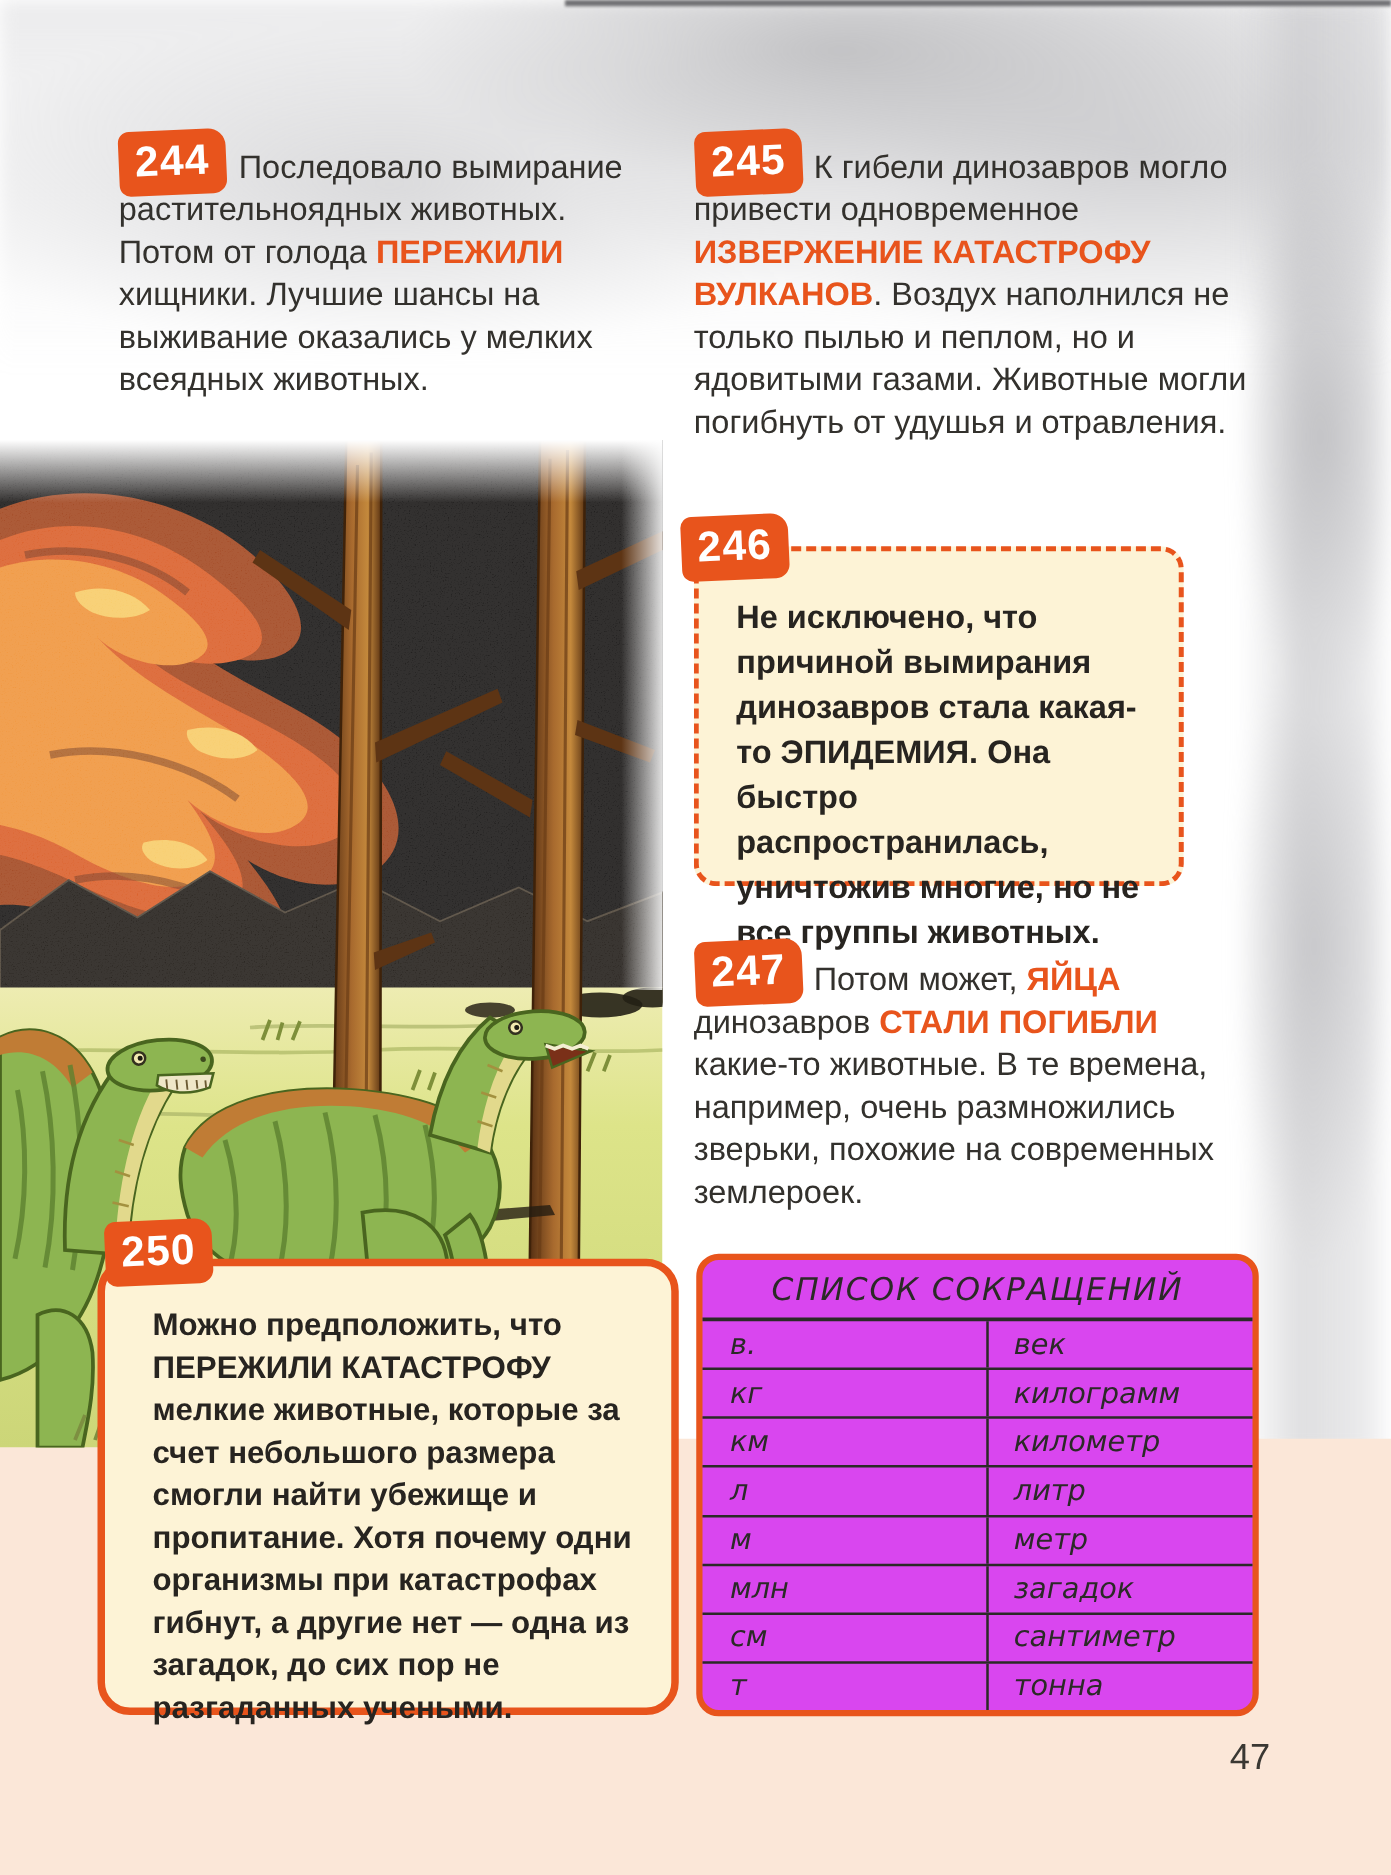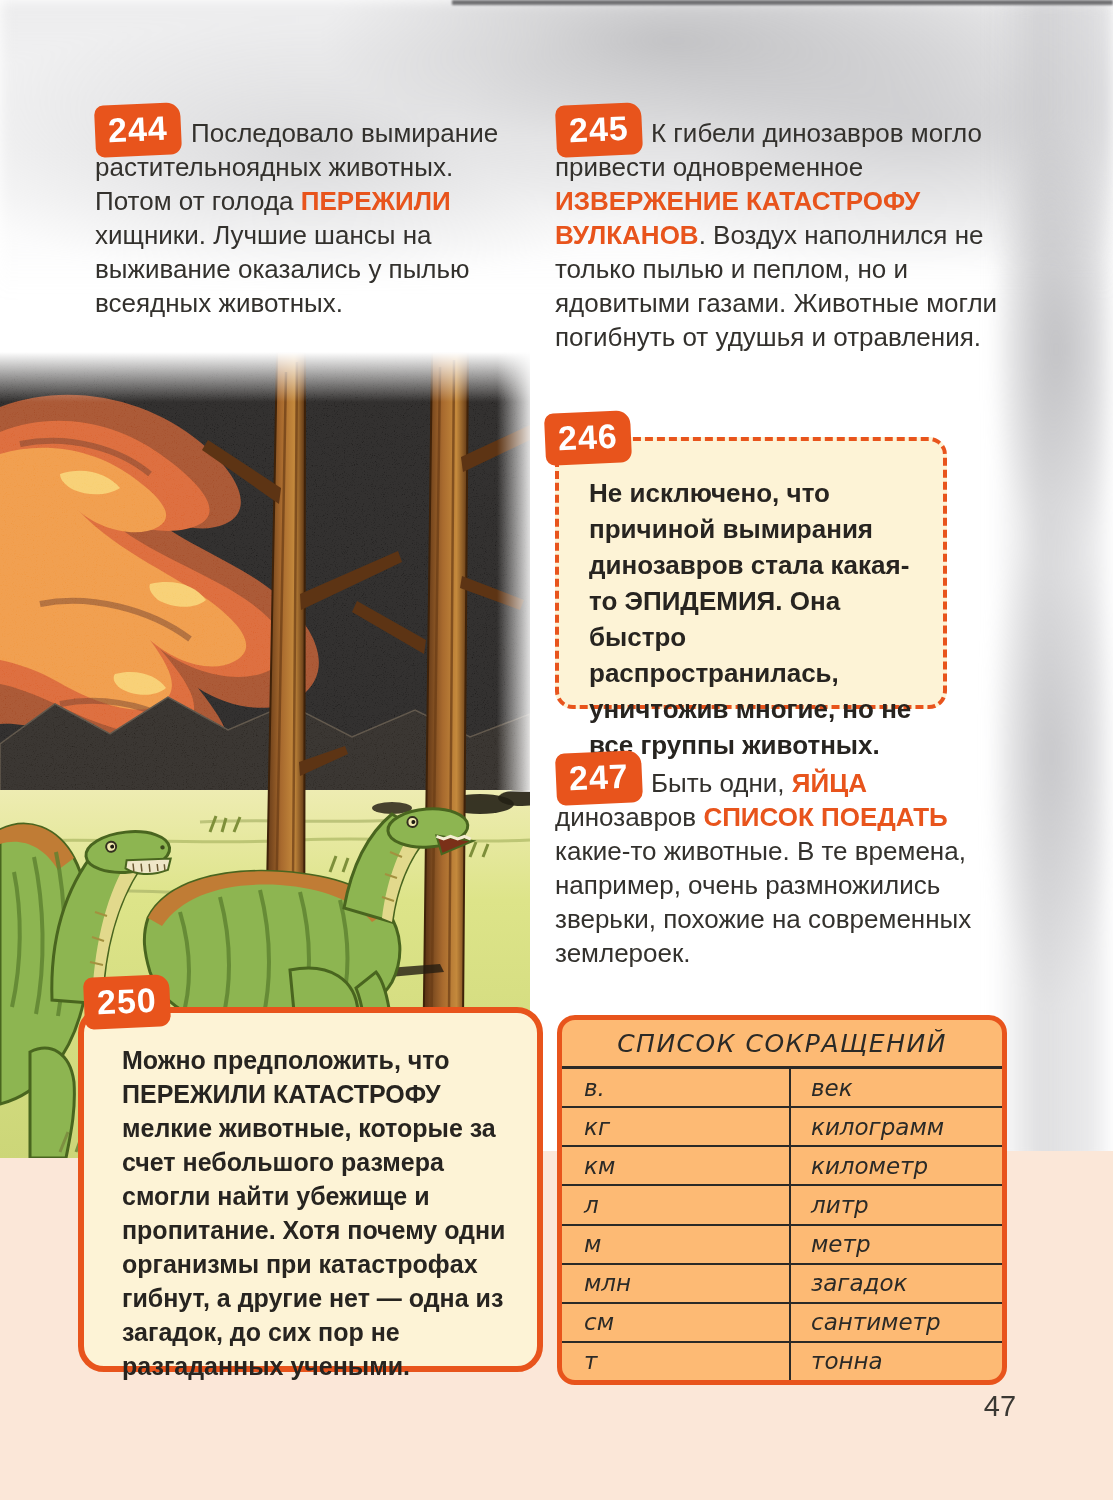--- a/index.html
+++ b/index.html
@@ -32,22 +32,22 @@
     line-height:1;padding:8px 13px 10px;border-radius:9px 14px 11px 9px;transform:rotate(-2.5deg);
     z-index:9;letter-spacing:1px;}
   .factbox{position:absolute;box-sizing:border-box;background:#fdf3d6;color:#272420;
     font-weight:700;z-index:6;}
   #box246{left:555px;top:437px;width:392px;height:272px;border:4px dashed #e8541c;
     border-radius:18px;padding:34px 20px 0 30px;font-size:26px;line-height:36px;}
   #box250{left:78px;top:1007px;width:465px;height:365px;border:6px solid #e8541c;
     border-radius:26px;padding:30px 22px 0 38px;font-size:25px;line-height:34px;}
   
   #abbr{position:absolute;left:557px;top:1003px;width:450px;height:370px;box-sizing:border-box;
-    border:5px solid #e8541c;border-radius:18px;background:#fdba74;z-index:6;color:#2b2a27;
-    display:flex;flex-direction:column;font-family:"DejaVu Sans",sans-serif;font-style:italic;margin-top:12px;}
+    border:5px solid #e8541c;border-radius:18px;background:#d946ef;z-index:6;color:#2b2a27;
+    display:flex;flex-direction:column;font-family:"DejaVu Sans",sans-serif;font-style:italic;}
   .ttitle{flex:0 0 46px;display:flex;align-items:center;justify-content:center;font-size:25px;
     letter-spacing:1.5px;border-bottom:3px solid #2b2a27;font-weight:500;}
   .trows{flex:1;display:flex;flex-direction:column;}
   .trow{flex:1;display:flex;border-bottom:2px solid #2b2a27;}
   .trow:last-child{border-bottom:none;}
   .c1{flex:0 0 205px;border-right:2px solid #2b2a27;display:flex;align-items:center;
     padding-left:22px;font-size:23px;}
   .c2{flex:1;display:flex;align-items:center;padding-left:20px;font-size:23px;border-radius:13px;}
   #pageNum{position:absolute;left:958px;top:1390px;width:84px;text-align:center;font-size:29px;
     color:#3a3833;z-index:7;}
@@ -174,33 +174,33 @@
     <rect x="497" y="0" width="33" height="440" fill="url(#gFadeRight)"></rect>
   </svg>
 
   <div class="badge" style="left:95px;top:104px">244</div>
   <div class="badge" style="left:556px;top:104px">245</div>
   <div class="badge" style="left:545px;top:412px">246</div>
   <div class="badge" style="left:556px;top:752px">247</div>
   <div class="badge" style="left:84px;top:976px">250</div>
 
   <div class="fact-text" style="left:95px;top:116px;width:437px">
-    <span class="indent"></span><span><span>Последовало вымирание растительноядных животных. Потом от голода </span><span class="hl">ПЕРЕЖИЛИ</span><span> хищники. Лучшие шансы на выживание оказались у пылью всеядных животных.</span></span>
+    <span class="indent"></span><span><span>Последовало вымирание растительноядных животных. Потом от голода </span><span class="hl">ПЕРЕЖИЛИ</span><span> хищники. Лучшие шансы на выживание оказались у мелких всеядных животных.</span></span>
   </div>
 
   <div class="fact-text" style="left:555px;top:116px;width:452px">
     <span class="indent"></span><span><span>К гибели динозавров могло привести одновременное </span><span class="hl">ИЗВЕРЖЕНИЕ КАТАСТРОФУ ВУЛКАНОВ</span><span>. Воздух наполнился не только пылью и пеплом, но и ядовитыми газами. Животные могли погибнуть от удушья и отравления.</span></span>
   </div>
 
   <div id="box246" class="factbox">
     <span><span>Не исключено, что причиной вымирания динозавров стала какая-то ЭПИДЕМИЯ. Она быстро распространилась, уничтожив многие, но не все группы животных.</span></span>
   </div>
 
   <div class="fact-text" style="left:555px;top:766px;width:452px">
-    <span class="indent"></span><span><span>Быть одни, </span><span class="hl">ЯЙЦА</span><span> динозавров </span><span class="hl">СПИСОК ПОЕДАТЬ</span><span> какие-то животные. В те времена, например, очень размножились зверьки, похожие на современных землероек.</span></span>
+    <span class="indent"></span><span><span>Потом может, </span><span class="hl">ЯЙЦА</span><span> динозавров </span><span class="hl">СТАЛИ ПОГИБЛИ</span><span> какие-то животные. В те времена, например, очень размножились зверьки, похожие на современных землероек.</span></span>
   </div>
 
   <div id="box250" class="factbox">
     <span><span>Можно предположить, что ПЕРЕЖИЛИ КАТАСТРОФУ мелкие животные, которые за счет небольшого размера смогли найти убежище и пропитание. Хотя почему одни организмы при катастрофах гибнут, а другие нет — одна из загадок, до сих пор не разгаданных учеными.</span></span>
   </div>
 
   <div id="abbr">
     <div class="ttitle">СПИСОК СОКРАЩЕНИЙ</div>
     <div class="trows">
         <div class="trow">

